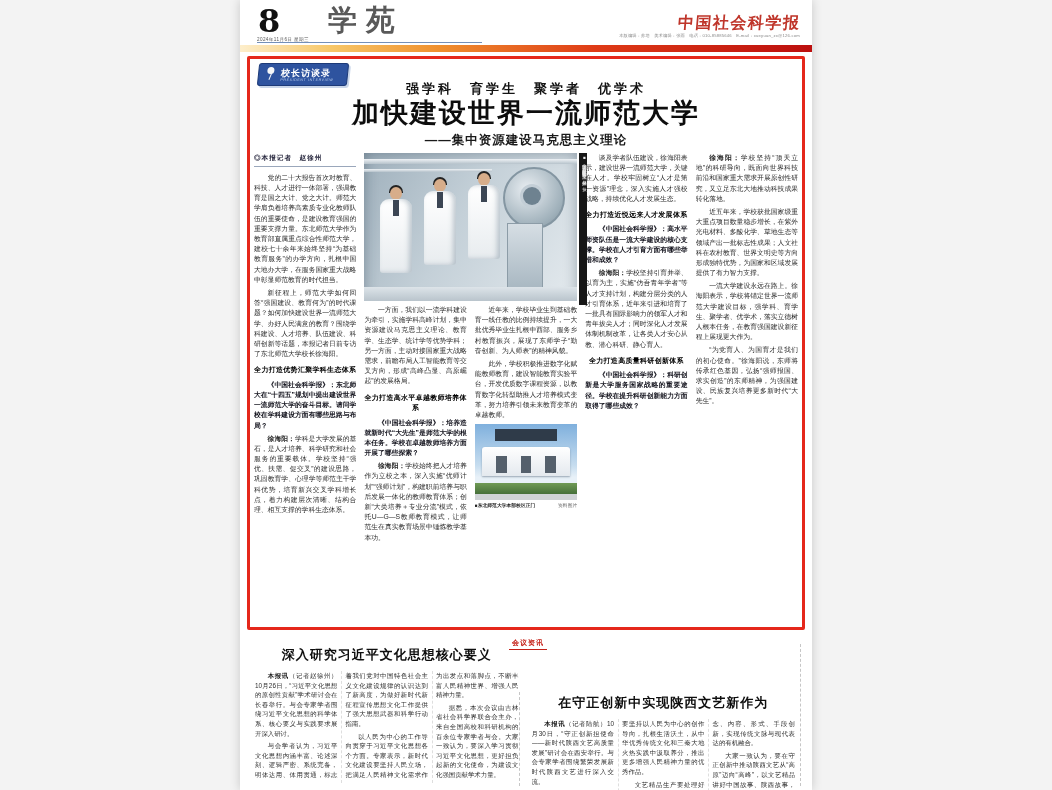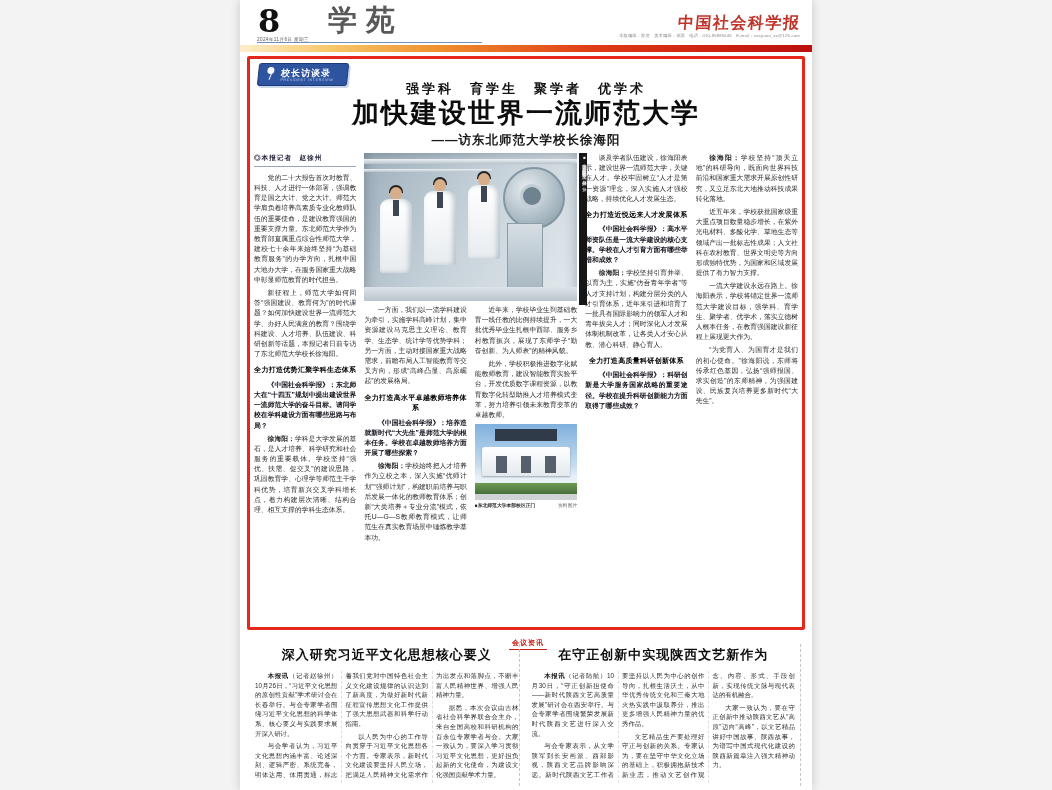--- a/index.html
+++ b/index.html
@@ -87,21 +87,21 @@
   .gate-cap .credit{color:#666;}
 
   
   .bottom{position:absolute;left:15px;right:11px;top:634px;bottom:4px;}
   .divider-label{position:absolute;left:0;right:0;top:-3px;text-align:center;}
   .divider-label span{display:inline-block;color:#c42017;font-size:7px;font-weight:900;letter-spacing:1px;
       border-bottom:1.6px solid #c42017;padding:0 3px 1px;}
   .bottom-articles{position:absolute;left:0;right:0;top:10px;bottom:0;display:flex;
       border-right:1px dashed #c6c6c6;padding-right:5px;}
   .b-article{flex:1 1 0;min-width:0;}
-  .b-article.right{border-left:1px dashed #c6c6c6;padding-left:12px;}
+  .b-article.right{border-left:1px dashed #c6c6c6;padding-left:12px;margin-top:48px;}
   .b-title{margin:2px 0 7px;text-align:center;font-size:13px;font-weight:900;color:#0e0e0e;letter-spacing:1px;}
   .bcols{column-count:3;column-gap:8px;column-rule:1px dashed #dedede;
       font-size:6.4px;line-height:1.5;color:#2d2d2d;height:112px;overflow:hidden;}
   .bcols .blk{text-indent:2em;}
   .bcols .lead-prefix{font-weight:900;color:#111;}
 </style>
 </head>
 <body>
 
 <div class="canvas">
@@ -120,21 +120,21 @@
         <span class="badge-mic">
             <i class="cap"></i>
             <i class="stem"></i>
           </span>
         <span class="badge-label">校长访谈录</span>
         <span class="badge-sub">PRESIDENT INTERVIEW</span>
       </div>
 
       <div class="kicker">强学科　育学生　聚学者　优学术</div>
       <h1 class="main-title">加快建设世界一流师范大学</h1>
-      <div class="main-subtitle">——访东北师范大学校长徐海阳</div>
+      <div class="main-subtitle">——集中资源建设马克思主义理论</div>
 
       <div class="columns">
           <div class="col">
             <div class="blk t-reporter">◎本报记者　赵徐州</div>
             <div class="blk t-p">党的二十大报告首次对教育、科技、人才进行一体部署，强调教育是国之大计、党之大计。师范大学肩负着培养高素质专业化教师队伍的重要使命，是建设教育强国的重要支撑力量。东北师范大学作为教育部直属重点综合性师范大学，建校七十余年来始终坚持“为基础教育服务”的办学方向，扎根中国大地办大学，在服务国家重大战略中彰显师范教育的时代担当。</div>
             <div class="blk t-p">新征程上，师范大学如何回答“强国建设、教育何为”的时代课题？如何加快建设世界一流师范大学、办好人民满意的教育？围绕学科建设、人才培养、队伍建设、科研创新等话题，本报记者日前专访了东北师范大学校长徐海阳。</div>
             <div class="blk t-h">全力打造优势汇聚学科生态体系</div>
             <div class="blk t-q"><b>《中国社会科学报》：</b>东北师大在“十四五”规划中提出建设世界一流师范大学的奋斗目标。请问学校在学科建设方面有哪些思路与布局？</div>
             <div class="blk t-a"><b>徐海阳：</b>学科是大学发展的基石，是人才培养、科学研究和社会服务的重要载体。学校坚持“强优、扶需、促交叉”的建设思路，巩固教育学、心理学等师范主干学科优势，培育新兴交叉学科增长点，着力构建层次清晰、结构合理、相互支撑的学科生态体系。</div>
           </div>

